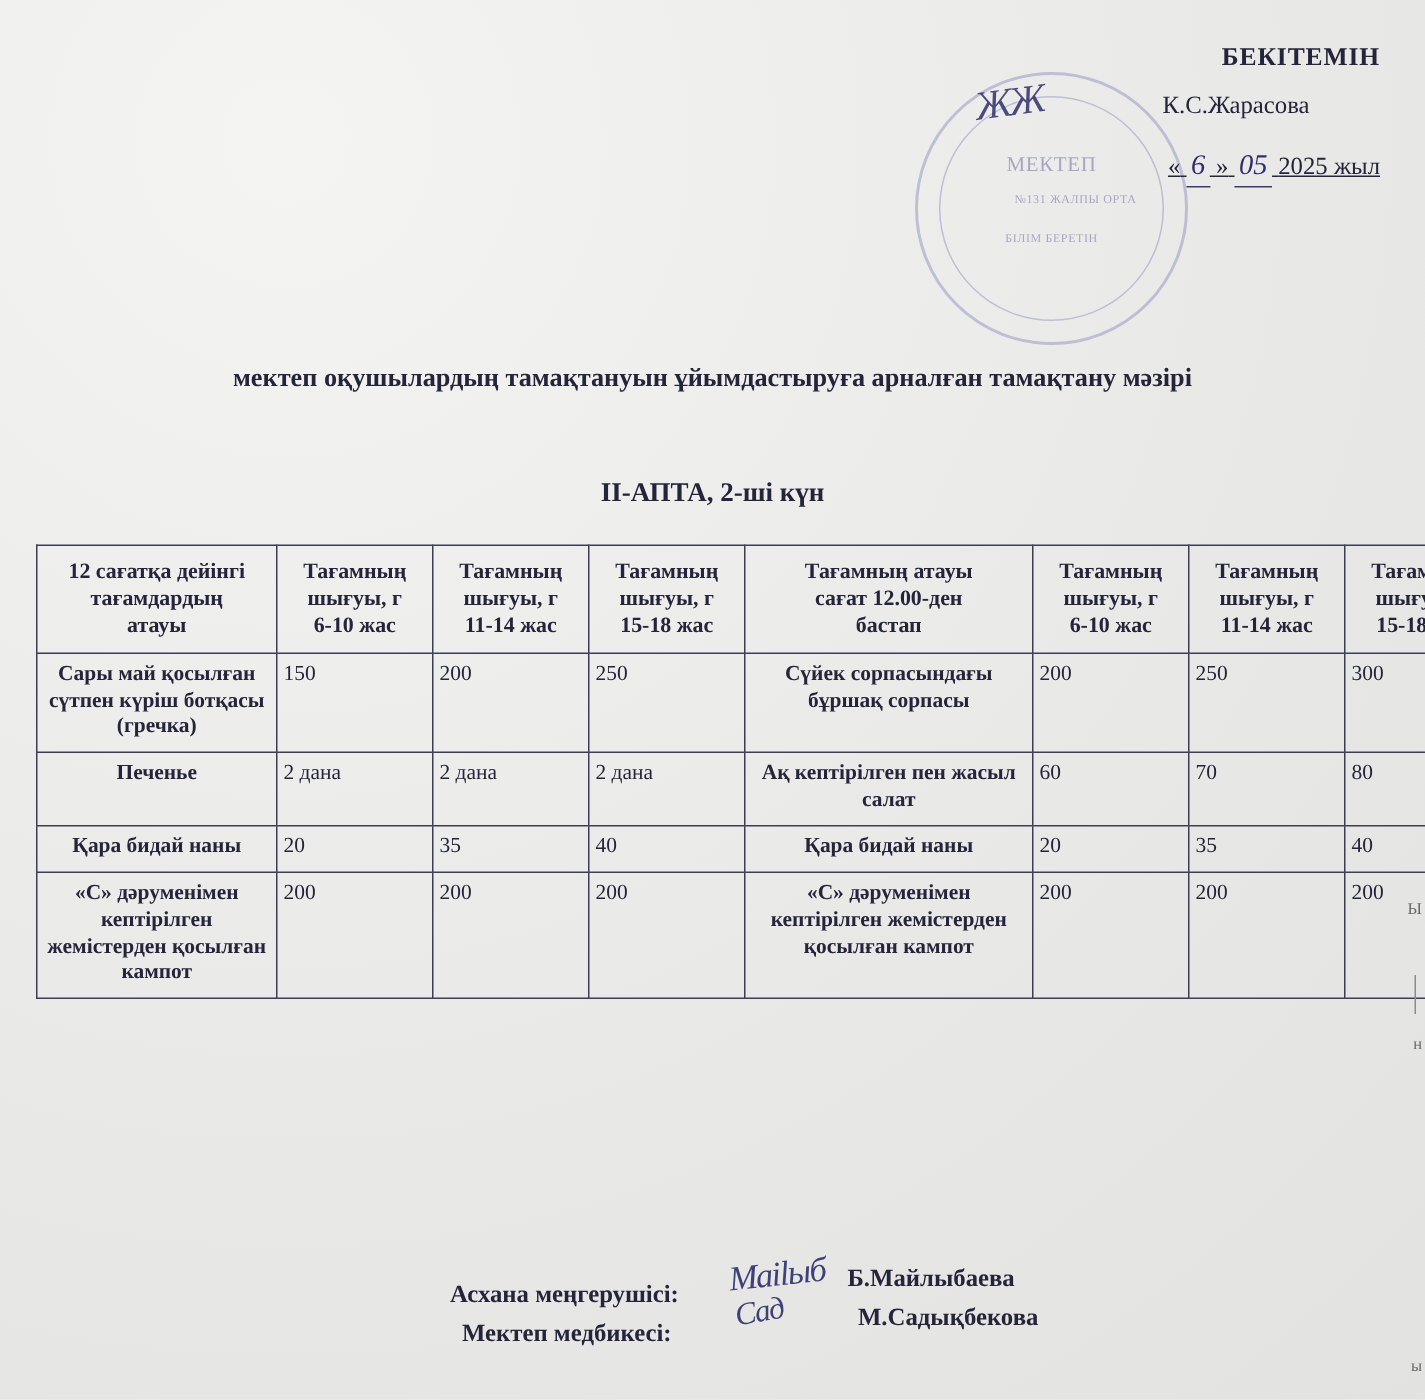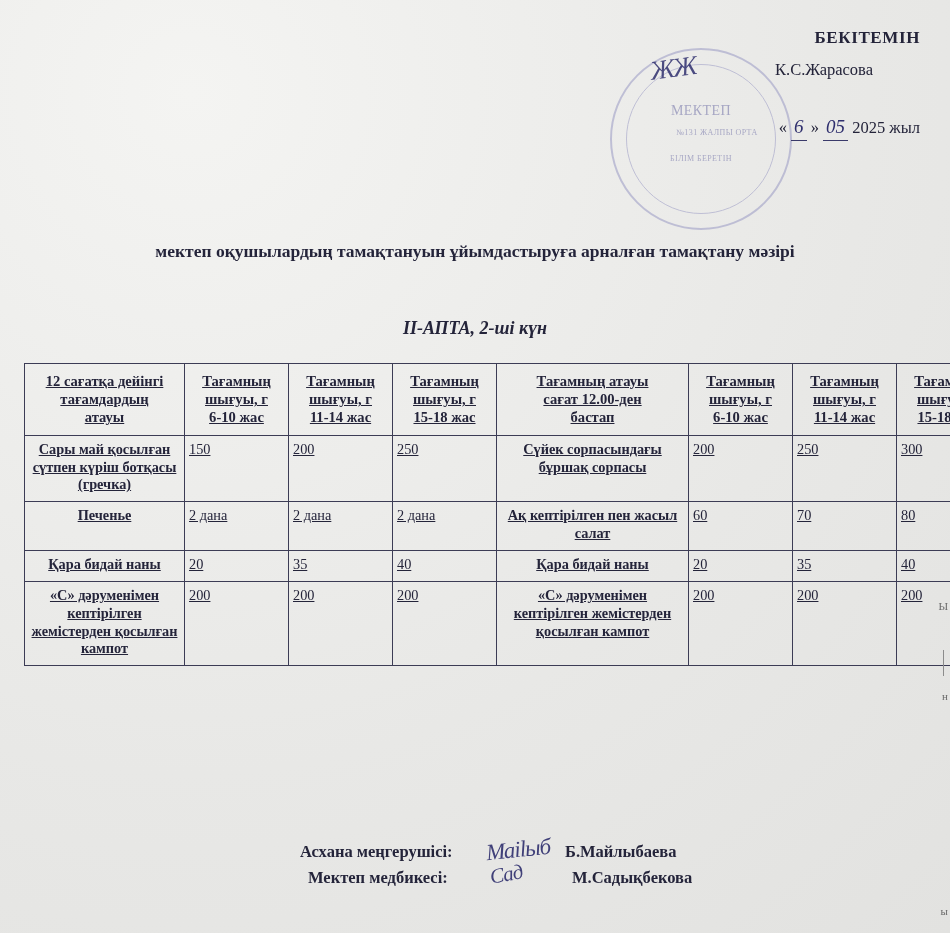--- a/index.html
+++ b/index.html
@@ -61,23 +61,24 @@
     font-family: "Liberation Serif", serif;
     font-style: italic;
     font-size: 27px;
     color: #2f2f6e;
     transform: rotate(-8deg);
     letter-spacing: -2px;
     opacity: .85;
   }
   .date-row {
     position: relative;
-    margin-top: 30px;
+    margin-top: 14px;
     margin-left: 36px;
     font-size: 16.5px;
+    text-decoration: underline;
   }
   .date-row .hw {
     font-family: "Liberation Serif", serif;
     font-style: italic;
     color: #2f2f6e;
     font-size: 19px;
     letter-spacing: 0px;
   }
   .date-row .under {
     display: inline-block;
@@ -129,42 +130,40 @@
     line-height: 1.5;
   }
   .subtitle {
     position: absolute;
     top: 318px;
     left: 0;
     width: 950px;
     text-align: center;
     font-weight: bold;
     font-size: 18px;
-    font-style: italic;
   }
 
   
   .table-wrap {
     position: absolute;
     top: 363px;
     left: 24px;
     width: 904px;
   }
   table.menu {
     border-collapse: collapse;
     width: 904px;
     table-layout: fixed;
   }
   table.menu td, table.menu th {
     border: 1.2px solid #3c3c55;
     padding: 5px 4px 7px;
     vertical-align: top;
     font-size: 14.3px;
     line-height: 1.25;
-    text-decoration: underline;
   }
   table.menu thead th {
     text-align: center;
     font-weight: bold;
     vertical-align: middle;
     padding: 8px 4px;
     font-size: 14.6px;
   }
   td.name {
     text-align: center;
@@ -204,21 +203,21 @@
     top: 840px;
     width: 500px;
     font-size: 16.5px;
     font-weight: bold;
     line-height: 1.5;
   }
   .foot-row {
     position: relative;
     height: 26px;
   }
-  .foot-row .lbl { position: absolute; left: 0; top: 0; }
+  .foot-row .lbl { position: absolute; left: 0; top: 11px; }
   .foot-row.r2 .lbl { left: 8px; }
   .foot-row .sig {
     position: absolute;
     left: 186px;
     top: -7px;
     font-family: "Liberation Serif", serif;
     font-style: italic;
     font-weight: normal;
     font-size: 23px;
     color: #2f2f6e;

